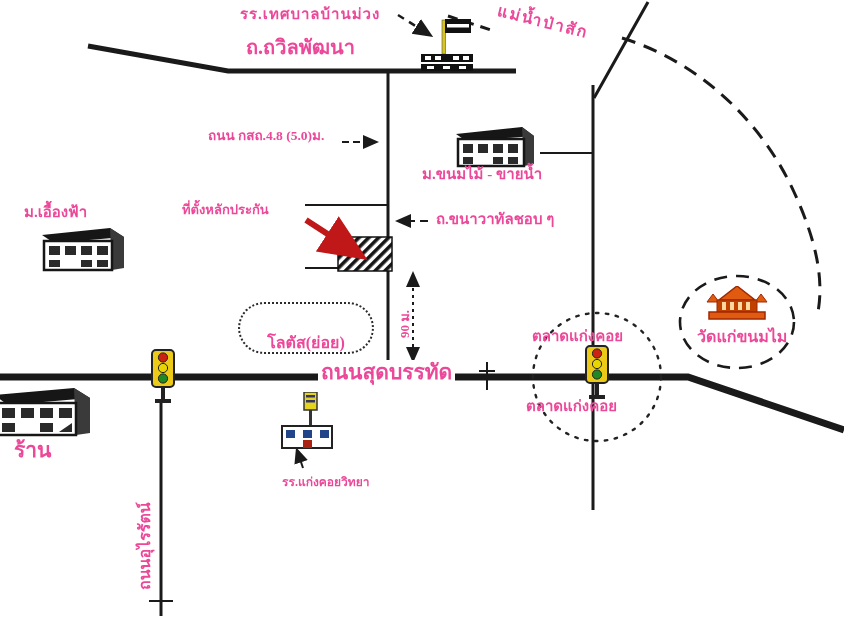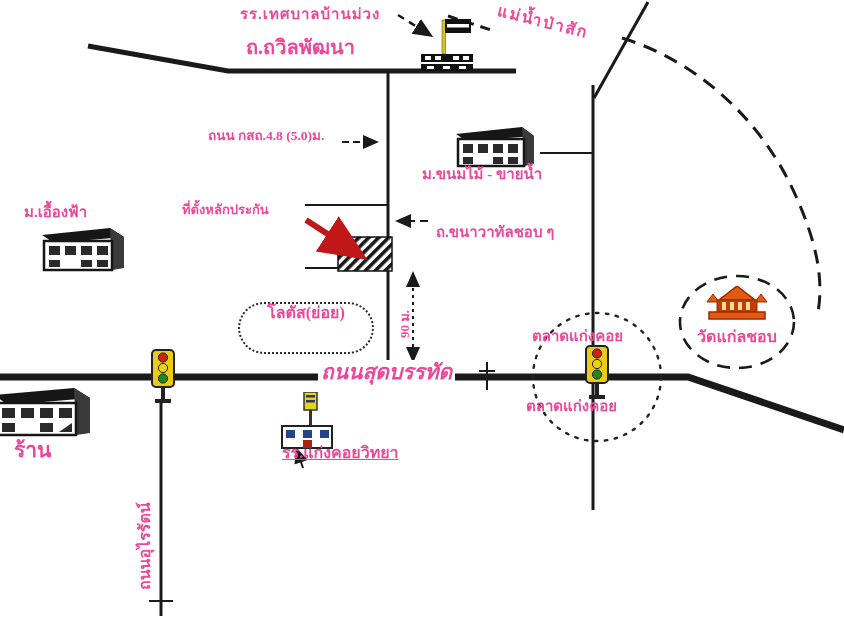--- a/index.html
+++ b/index.html
@@ -2,22 +2,22 @@
 <html><head>
 <meta charset="utf-8">
 <style>
   html,body{margin:0;padding:0;background:#e9e9e9;}
   .stage{position:relative;width:844px;height:629px;background:#ffffff;overflow:hidden;
          font-family:"Liberation Serif","DejaVu Serif",serif;color:#ec4899;}
   .lbl{position:absolute;font-weight:bold;white-space:nowrap;line-height:1.15;}
   .svgLayer{position:absolute;left:0;top:0;width:844px;height:629px;}
   .icon{position:absolute;}
   .oval{position:absolute;left:238px;top:302px;width:132px;height:48px;
-        border:2px dotted #2a2a2a;border-radius:26px;display:flex;align-items:flex-start;justify-content:center;}
-  .roadLabel{background:#ffffff;padding:0 3px;font-style:italic;}
+        border:2px dotted #2a2a2a;border-radius:26px;display:flex;align-items:flex-end;justify-content:center;}
+  .roadLabel{background:#ffffff;padding:0 3px;}
   .rot{transform-origin:0 0;transform:rotate(-90deg);}
 </style>
 </head>
 <body>
 
 <div class="stage">
 
   <svg class="svgLayer" viewBox="0 0 844 629">
     <defs>
       <marker id="arrB" markerWidth="9" markerHeight="9" refX="6.5" refY="3.5" orient="auto-start-reverse">
@@ -172,30 +172,30 @@
       <rect x="40" y="38" width="9" height="8" fill="#224488"></rect>
       <rect x="23" y="48" width="9" height="8" fill="#aa2211"></rect>
     </svg>
   </div>
 
   <div class="lbl" style="left:240px;top:6px;font-size:15px;letter-spacing:1px;">รร.เทศบาลบ้านม่วง</div>
   <div class="lbl" style="left:246px;top:36px;font-size:20px;">ถ.ถวิลพัฒนา</div>
   <div class="lbl" style="left:500px;top:2px;font-size:16px;transform:rotate(14deg);transform-origin:0 0;letter-spacing:2px;">แม่น้ำป่าสัก</div>
   <div class="lbl" style="left:160px;top:128px;font-size:13.5px;margin-left:48px;">ถนน กสถ.4.8 (5.0)ม.</div>
   <div class="lbl" style="left:182px;top:203px;font-size:13px;">ที่ตั้งหลักประกัน</div>
-  <div class="lbl" style="left:436px;top:224px;font-size:15px;text-align:right;">ถ.ขนาวาทัลชอบ ๆ</div>
+  <div class="lbl" style="left:436px;top:211px;font-size:15px;text-align:right;">ถ.ขนาวาทัลชอบ ๆ</div>
   <div class="lbl" style="left:422px;top:166px;font-size:15px;">ม.ขนมไม้ - ขายน้ำ</div>
   <div class="lbl" style="left:24px;top:204px;font-size:15px;">ม.เอื้องฟ้า</div>
 
   <div class="oval">
     <span class="lbl" style="position:static;font-size:16px;">โลตัส(ย่อย)</span>
   </div>
 
   <div class="lbl roadLabel" style="left:318px;top:360px;font-size:21px;">ถนนสุดบรรทัด</div>
   <div class="lbl" style="left:532px;top:328px;font-size:15px;">ตลาดแก่งคอย</div>
   <div class="lbl" style="left:526px;top:398px;font-size:15px;">ตลาดแก่งคอย</div>
-  <div class="lbl" style="left:697px;top:328px;font-size:16px;">วัดแก่ลชอบ</div>
-  <div class="lbl" style="left:282px;top:444px;font-size:16px;text-decoration:underline;">รร.แก่งคอยวิทยา</div>
+  <div class="lbl" style="left:697px;top:328px;font-size:16px;">วัดแก่ขนมไม</div>
+  <div class="lbl" style="left:282px;top:476px;font-size:12px;">รร.แก่งคอยวิทยา</div>
   <div class="lbl rot" style="left:136px;top:590px;font-size:16px;width:170px;">ถนนอุไรรัตน์</div>
   <div class="lbl rot" style="left:398px;top:338px;font-size:13px;">90 ม.</div>
   <div class="lbl" style="left:14px;top:438px;font-size:21px;">ร้าน</div>
 
 </div>
 
 </body></html>

